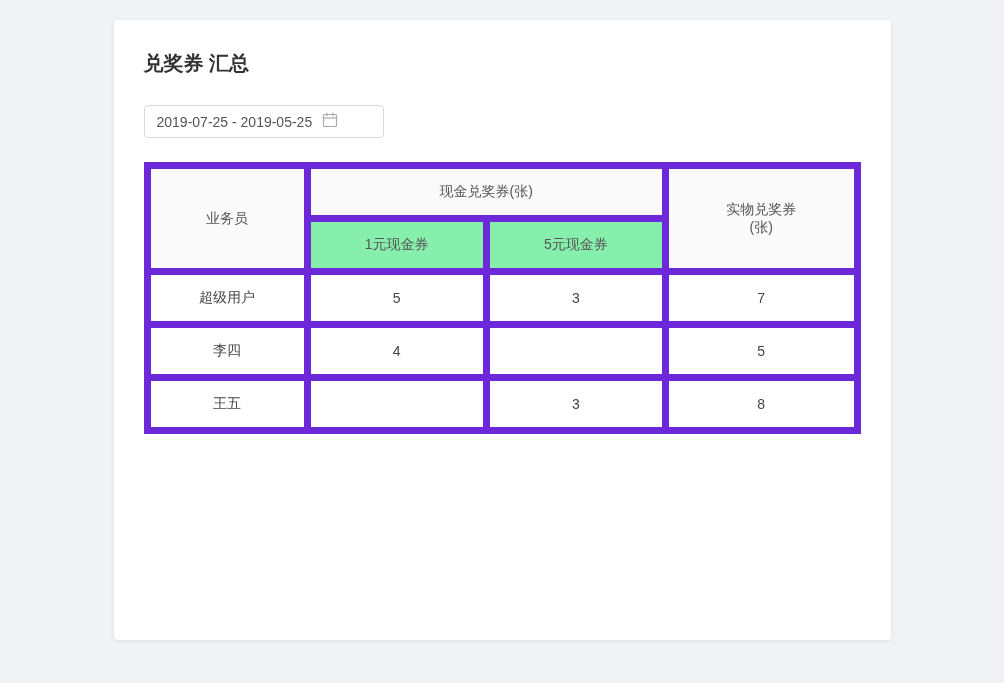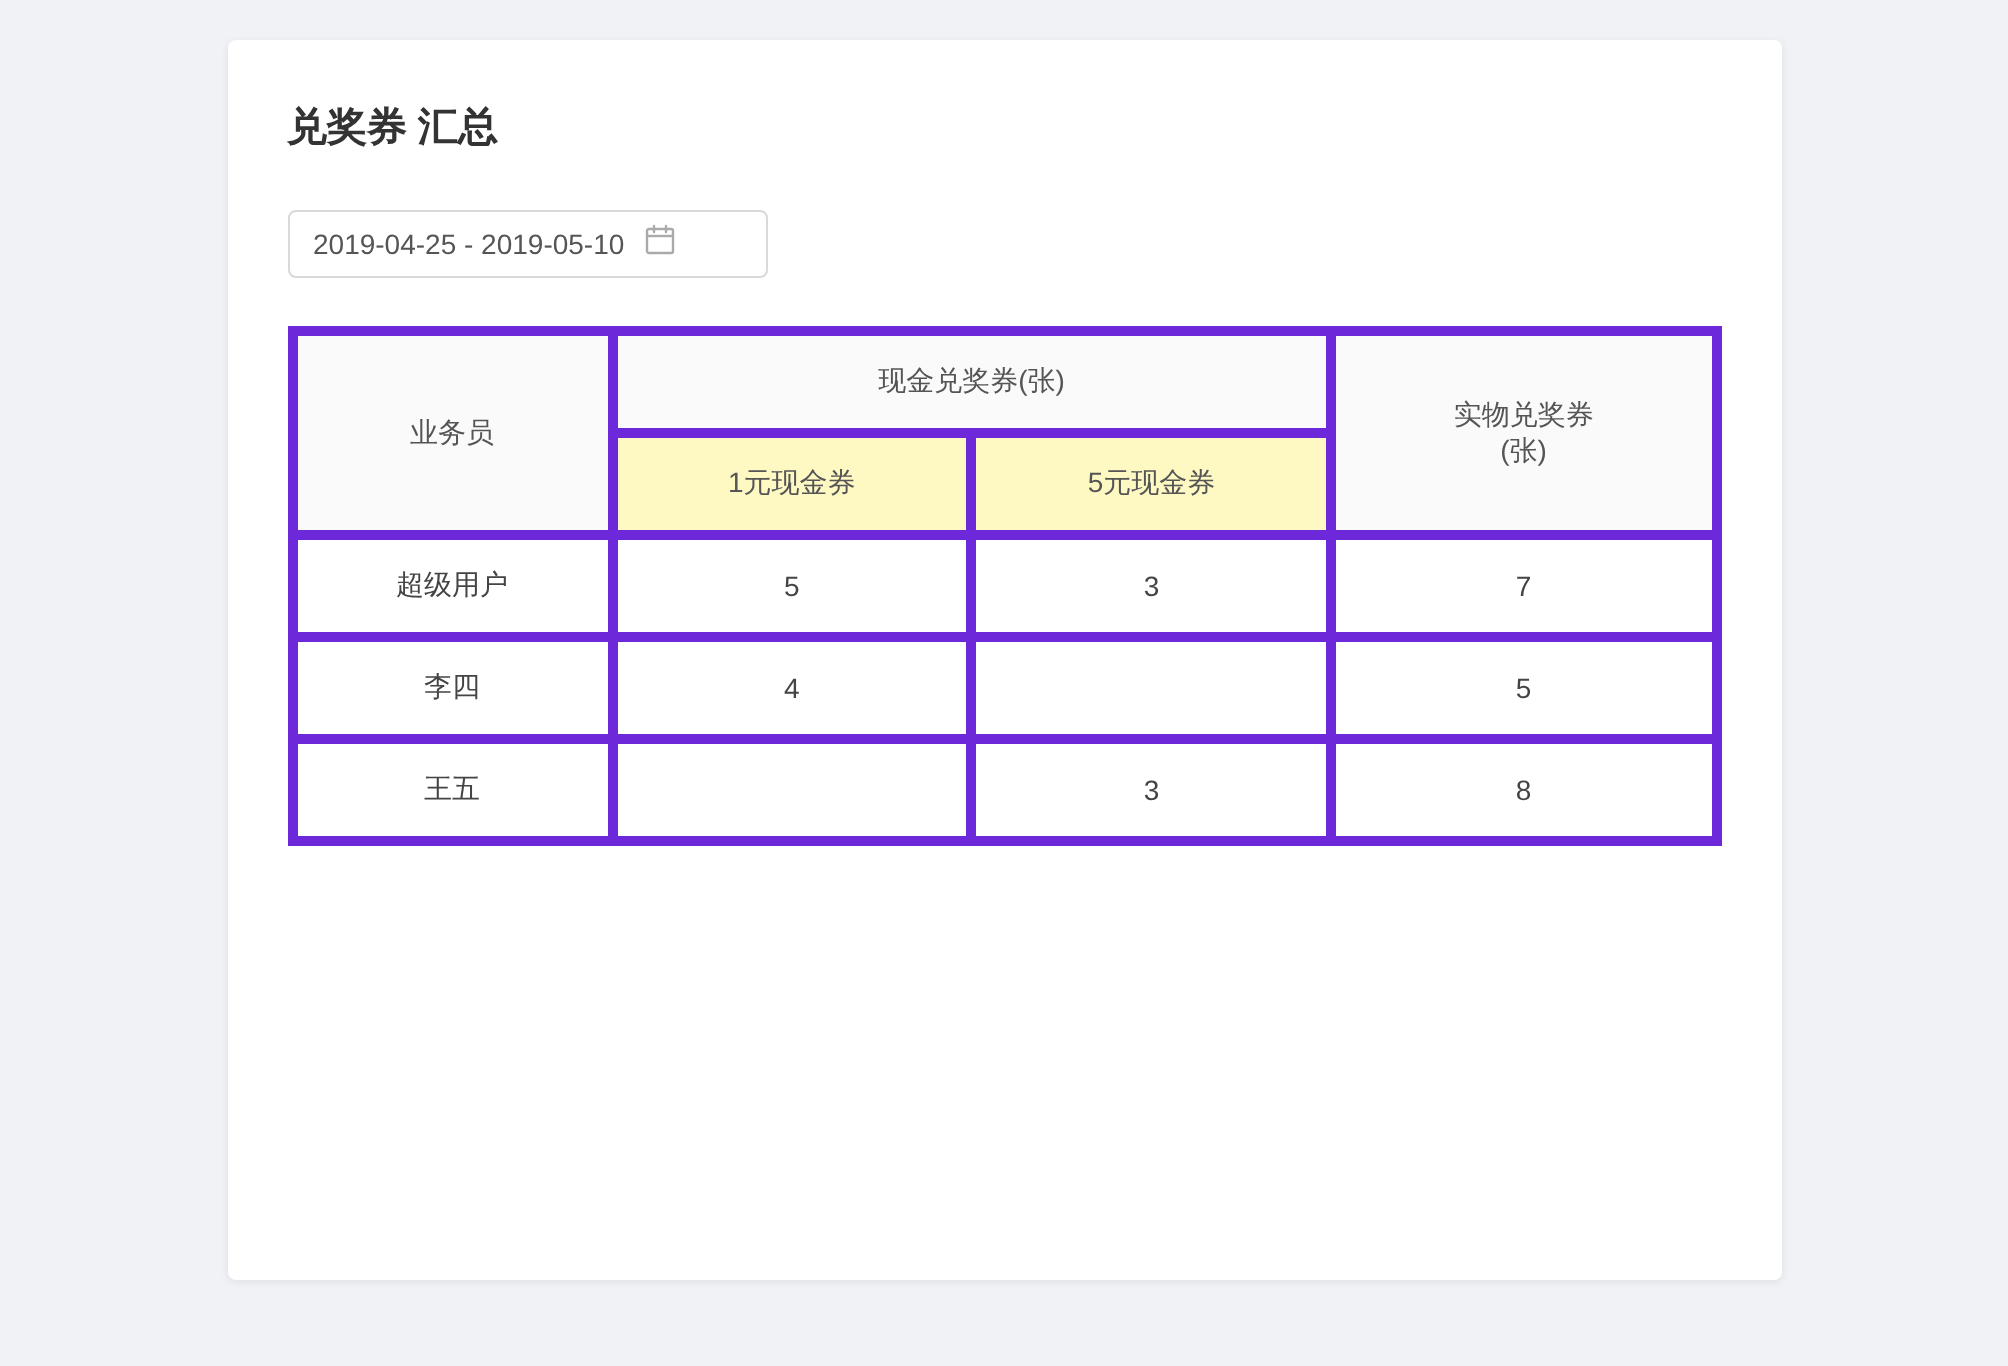--- a/index.html
+++ b/index.html
@@ -64,27 +64,27 @@
     .data-table {
       width: 100%;
       border-collapse: collapse;
       border: 1px solid #e8e8e8;
       font-size: 14px;
       color: #444;
     }
 
     .data-table th,
     .data-table td {
-      border: 5px solid #6d28d9;
+      border: 7px solid #6d28d9;
       text-align: center;
       padding: 14px 10px;
     }
 
     .data-table thead th {
-      background: #fef9c3;
+      background: #86efac;
       font-weight: 500;
       color: #555;
     }
 
     .data-table thead tr:first-child th {
       background: #fafafa;
     }
 
     .data-table tbody tr {
       background: #fff;
@@ -111,21 +111,21 @@
   </style>
 </head>
 <body>
 
 <div class="card">
 
   <div class="page-title">兑奖券 汇总</div>
 
   <div class="date-picker-row">
     <div class="date-picker">
-      <span class="date-picker-text">2019-04-25 - 2019-05-10</span>
+      <span class="date-picker-text">2019-07-25 - 2019-05-25</span>
       <span class="calendar-icon">
         <svg width="16" height="16" viewBox="0 0 16 16" fill="none" xmlns="http://www.w3.org/2000/svg">
           <rect x="1.5" y="2.5" width="13" height="12" rx="1" stroke="#aaa" stroke-width="1.2" fill="none"></rect>
           <line x1="1.5" y1="6" x2="14.5" y2="6" stroke="#aaa" stroke-width="1.2"></line>
           <line x1="5" y1="1" x2="5" y2="4" stroke="#aaa" stroke-width="1.2" stroke-linecap="round"></line>
           <line x1="11" y1="1" x2="11" y2="4" stroke="#aaa" stroke-width="1.2" stroke-linecap="round"></line>
         </svg>
       </span>
     </div>
   </div>

